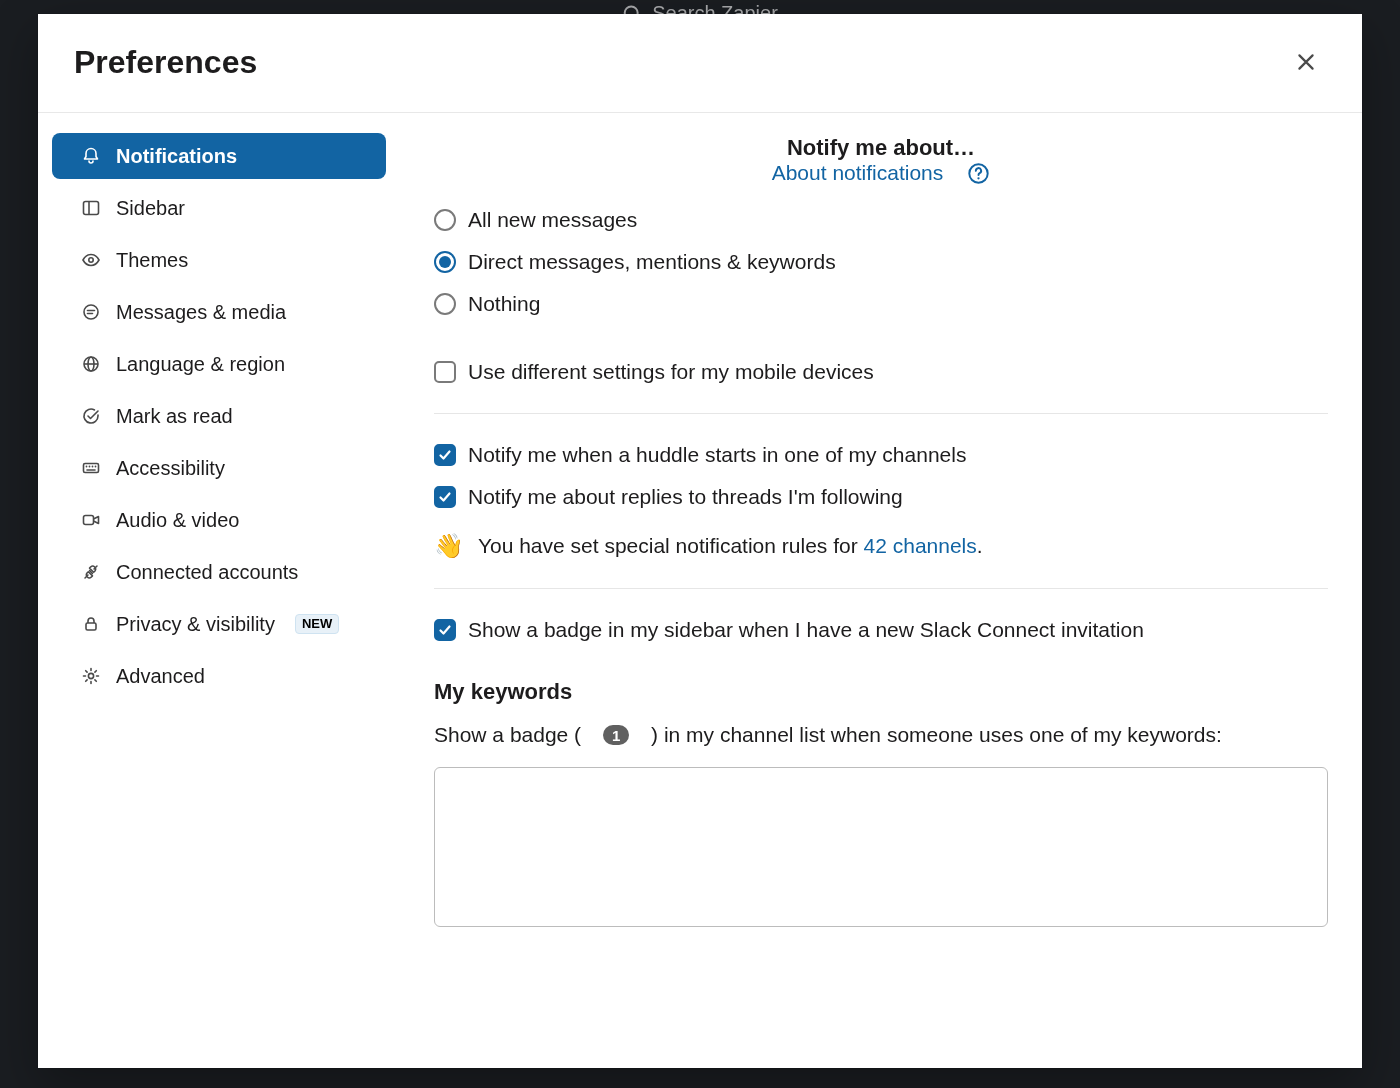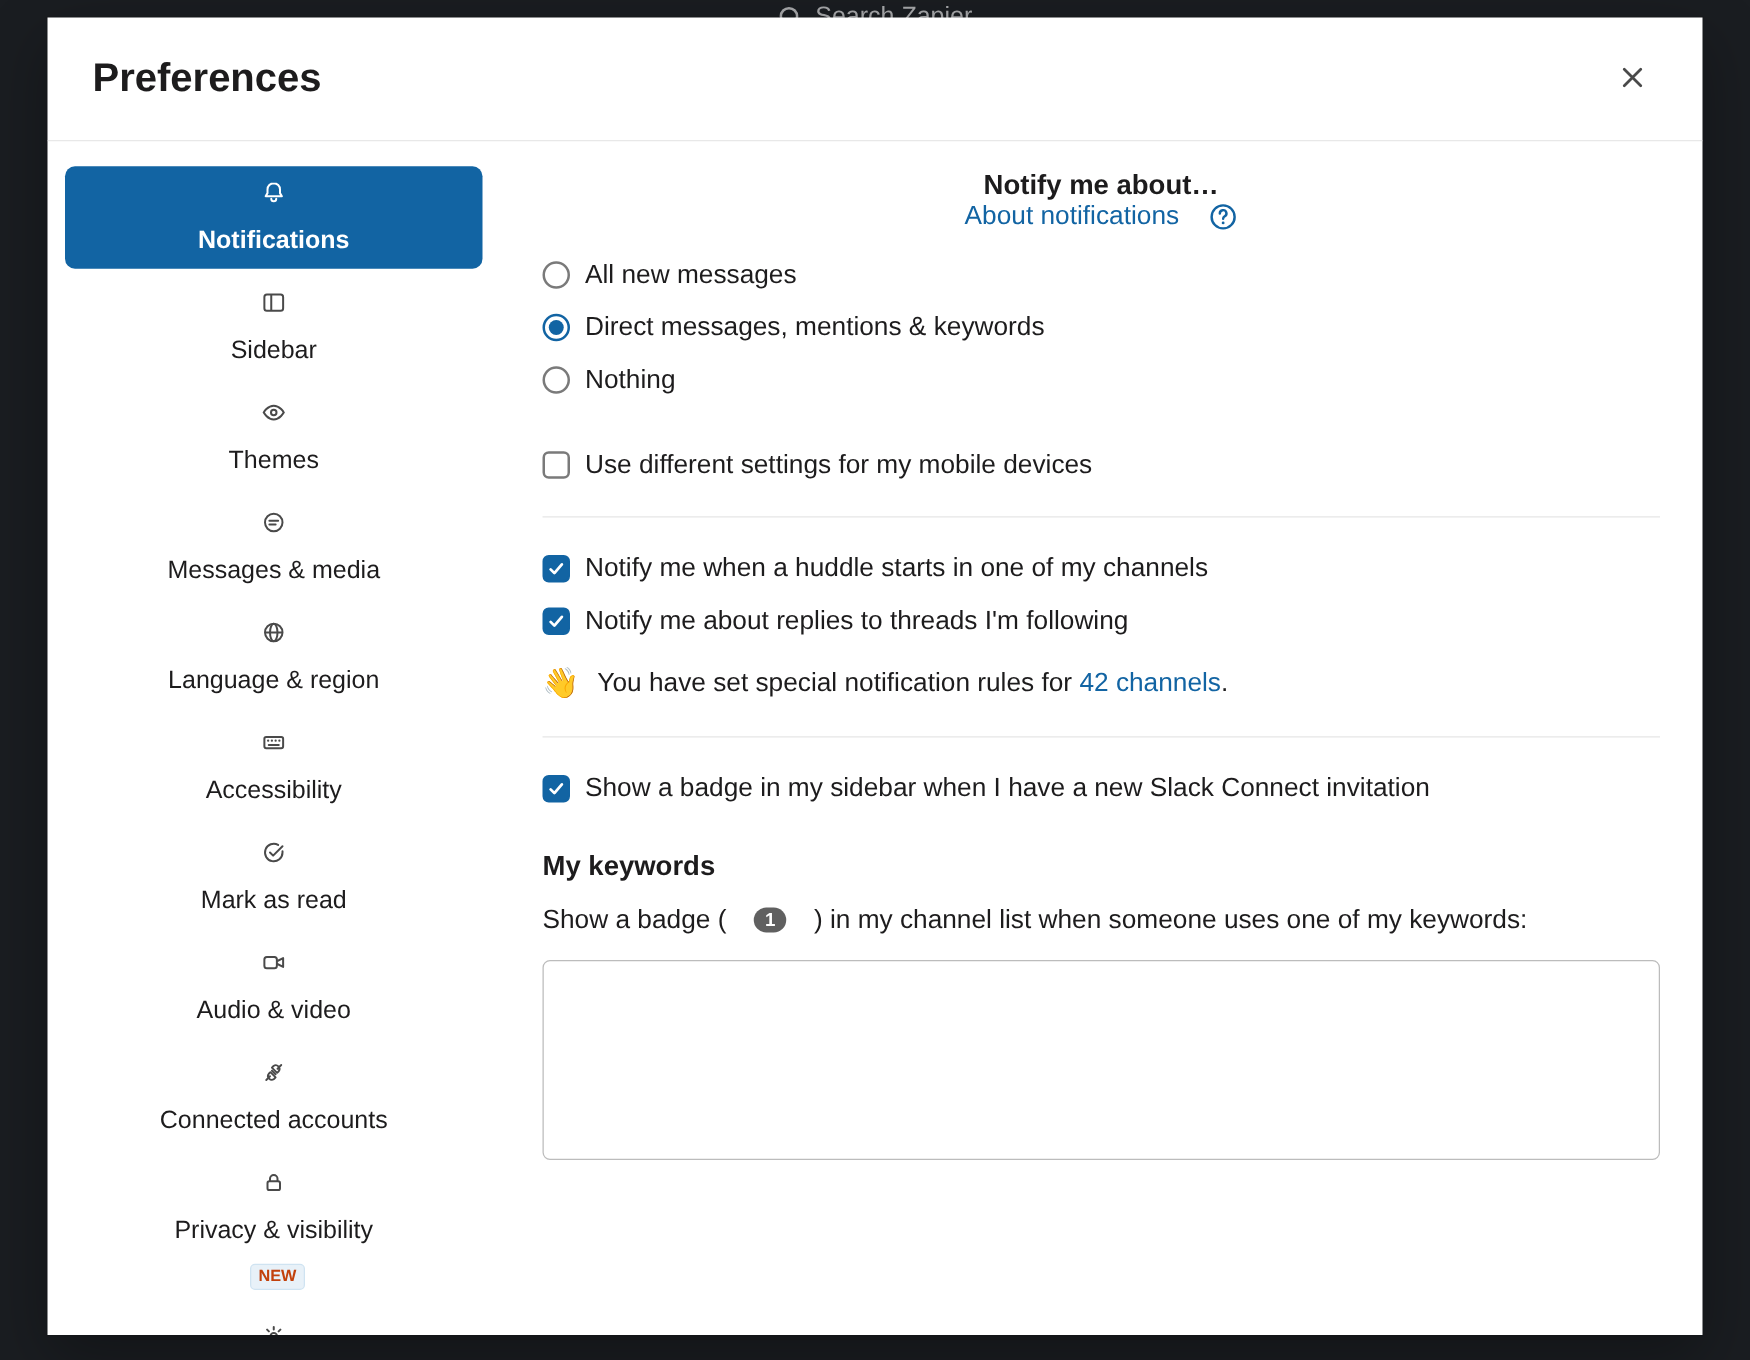--- a/index.html
+++ b/index.html
@@ -72,38 +72,37 @@
     display: flex;
     align-items: center;
     gap: 14px;
     padding: 10px 28px;
     font-size: 20px;
     color: #1d1c1d;
     border-radius: 8px;
     cursor: pointer;
     line-height: 1.3;
     margin-bottom: 6px;
-    flex-direction: column;
   }
   .side-item .icon {
     width: 22px; height: 22px;
     display: inline-flex; align-items: center; justify-content: center;
     color: #4a4a4a;
     flex-shrink: 0;
   }
   .side-item.active {
     background: #1264a3;
     color: #fff;
     font-weight: 700;
   }
   .side-item.active .icon { color: #fff; }
   .new-badge {
     font-size: 13px;
     font-weight: 700;
-    color: #c2410c;
+    color: #000000;
     background: #e8f1f8;
     border: 1px solid #cfe3f1;
     border-radius: 4px;
     padding: 1px 6px;
     margin-left: 6px;
     text-align: center;
   }
   .content {
     flex: 1;
     padding: 22px 34px 30px 34px;
@@ -302,39 +301,39 @@
               <ellipse cx="10" cy="10" rx="3" ry="7" stroke="currentColor" stroke-width="1.6"></ellipse>
               <line x1="3" y1="10" x2="17" y2="10" stroke="currentColor" stroke-width="1.6"></line>
             </svg>
         </span>
         <span>Language &amp; region</span>
       </div>
 
       <div class="side-item">
         <span class="icon">
           <svg width="20" height="20" viewBox="0 0 20 20" fill="none">
+              <path d="M17 9v1a7 7 0 1 1-3.5-6.06" stroke="currentColor" stroke-width="1.6" stroke-linecap="round"></path>
+              <path d="M7 10l2.5 2.5L17 5" stroke="currentColor" stroke-width="1.6" stroke-linecap="round" stroke-linejoin="round"></path>
+            </svg>
+        </span>
+        <span>Mark as read</span>
+      </div>
+
+      <div class="side-item">
+        <span class="icon">
+          <svg width="20" height="20" viewBox="0 0 20 20" fill="none">
               <rect x="2.5" y="5.5" width="15" height="9" rx="1.5" stroke="currentColor" stroke-width="1.6"></rect>
               <line x1="6" y1="12" x2="14" y2="12" stroke="currentColor" stroke-width="1.6" stroke-linecap="round"></line>
               <circle cx="5.5" cy="8.5" r="0.9" fill="currentColor"></circle>
               <circle cx="8.5" cy="8.5" r="0.9" fill="currentColor"></circle>
               <circle cx="11.5" cy="8.5" r="0.9" fill="currentColor"></circle>
               <circle cx="14.5" cy="8.5" r="0.9" fill="currentColor"></circle>
             </svg>
         </span>
         <span>Accessibility</span>
-      </div>
-
-      <div class="side-item">
-        <span class="icon">
-          <svg width="20" height="20" viewBox="0 0 20 20" fill="none">
-              <path d="M17 9v1a7 7 0 1 1-3.5-6.06" stroke="currentColor" stroke-width="1.6" stroke-linecap="round"></path>
-              <path d="M7 10l2.5 2.5L17 5" stroke="currentColor" stroke-width="1.6" stroke-linecap="round" stroke-linejoin="round"></path>
-            </svg>
-        </span>
-        <span>Mark as read</span>
       </div>
 
       <div class="side-item">
         <span class="icon">
           <svg width="20" height="20" viewBox="0 0 20 20" fill="none">
               <rect x="2.5" y="5.5" width="10" height="9" rx="2" stroke="currentColor" stroke-width="1.6"></rect>
               <path d="M12.5 9l5-2.5v7l-5-2.5" stroke="currentColor" stroke-width="1.6" stroke-linejoin="round"></path>
             </svg>
         </span>
         <span>Audio &amp; video</span>

